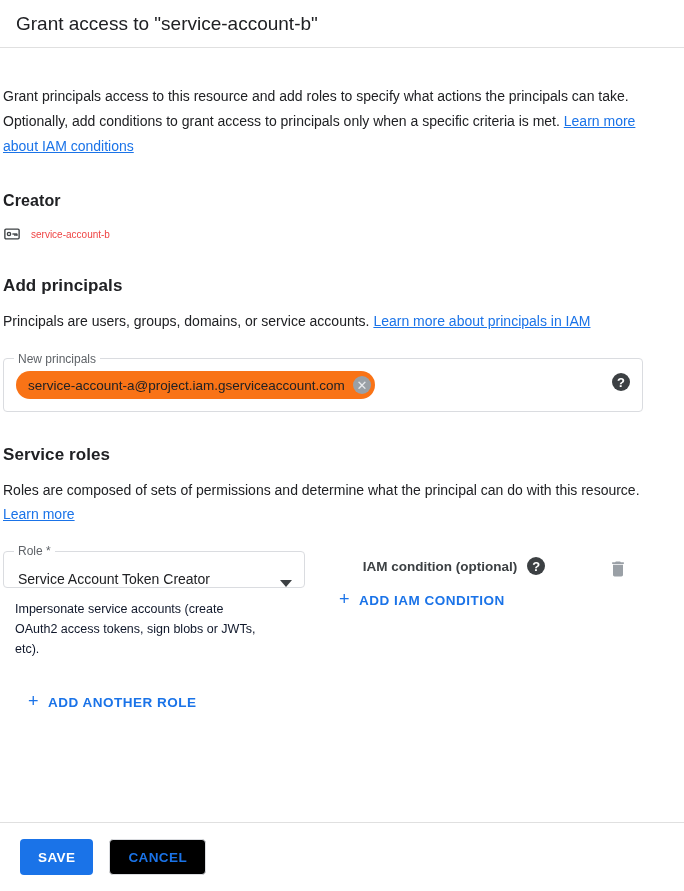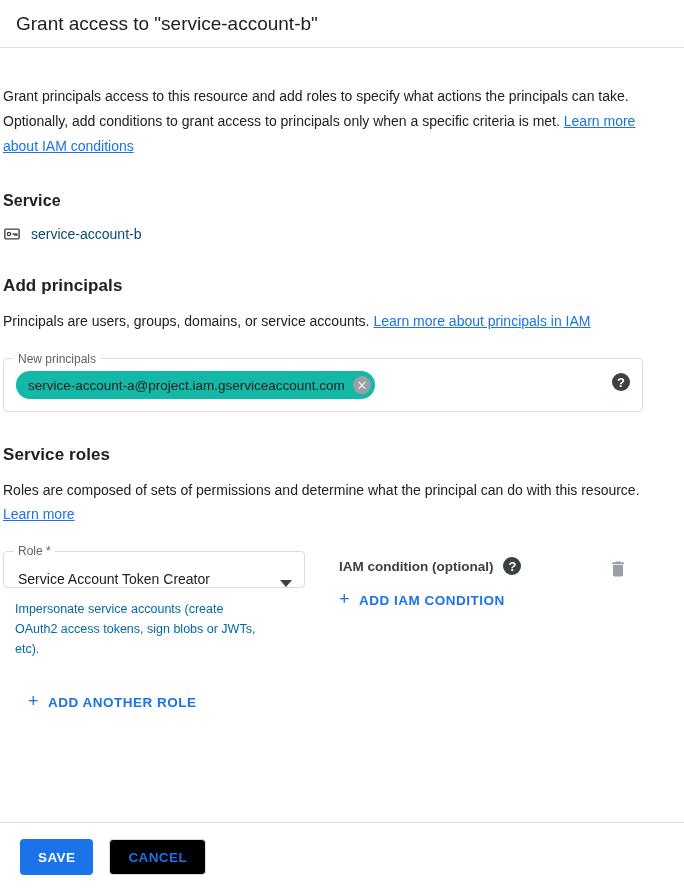--- a/index.html
+++ b/index.html
@@ -58,21 +58,21 @@
     display: flex;
     align-items: center;
     margin-top: 15px;
     gap: 10px;
   }
   .resource-icon {
     width: 18px; height: 18px;
     display: inline-flex; align-items: center; justify-content: center;
     color: #3c4043;
   }
-  .resource-name { font-size: 14px; color: #0c4a6e; }
+  .resource-name { font-size: 10px; color: #ef4444; }
 
   .section-desc {
     font-size: 14px;
     line-height: 24px;
     color: #202124;
     margin-top: 13px;
     max-width: 646px;
   }
 
   
@@ -93,21 +93,21 @@
     left: 10px;
     background: #ffffff;
     padding: 0 4px;
     font-size: 12px;
     color: #5f6368;
     line-height: 16px;
   }
   .chip {
     display: inline-flex;
     align-items: center;
-    background: #14b8a6;
+    background: #f97316;
     border-radius: 14px;
     height: 28px;
     padding: 0 4px 0 12px;
     font-size: 13.5px;
     color: #202124;
     max-width: 560px;
   }
   .chip-label { white-space: nowrap; }
   .chip-remove {
     width: 18px; height: 18px;
@@ -176,34 +176,35 @@
   }
   .caret {
     width: 0; height: 0;
     border-left: 6px solid transparent;
     border-right: 6px solid transparent;
     border-top: 7px solid #3c4043;
   }
   .role-desc {
     font-size: 12.5px;
     line-height: 20px;
-    color: #0369a1;
+    color: #0f172a;
     margin: 11px 0 0 12px;
     width: 250px;
   }
 
   .cond-col {
     margin-left: 32px;
     width: 230px;
     padding-top: 6px;
   }
   .cond-head {
     display: flex;
     align-items: center;
     gap: 10px;
+    justify-content: center;
   }
   .cond-title {
     font-size: 13.5px;
     font-weight: 700;
     color: #3c4043;
   }
   .text-btn {
     display: inline-flex;
     align-items: center;
     gap: 9px;
@@ -287,21 +288,21 @@
   <div class="header">
     <div class="header-title">Grant access to "service-account-b"</div>
   </div>
 
   <div class="body">
 
     <p class="intro">
       <span>Grant principals access to this resource and add roles to specify what actions the principals can take. Optionally, add conditions to grant access to principals only when a specific criteria is met. </span><a class="link">Learn more about IAM conditions</a>
     </p>
 
-    <h2 class="section">Service</h2>
+    <h2 class="section">Creator</h2>
     <div class="resource-row">
       <span class="resource-icon">
         <svg width="18" height="18" viewBox="0 0 24 24" fill="none" stroke="currentColor" stroke-width="1.8">
           <rect x="2.5" y="5.5" width="19" height="13" rx="1.5"></rect>
           <circle cx="8" cy="12" r="2.2"></circle>
           <line x1="12.5" y1="12" x2="19" y2="12"></line>
           <line x1="16" y1="12" x2="16" y2="14.5"></line>
           <line x1="18.5" y1="12" x2="18.5" y2="14.5"></line>
         </svg>
       </span>

